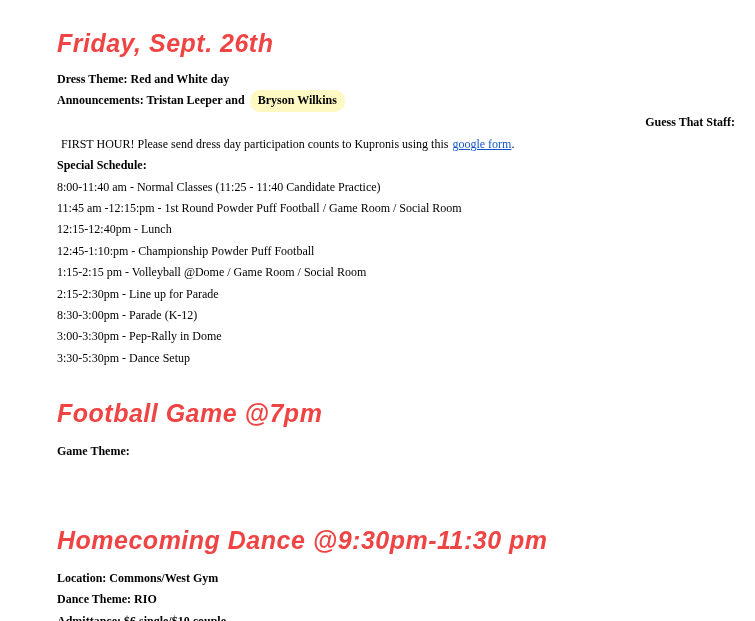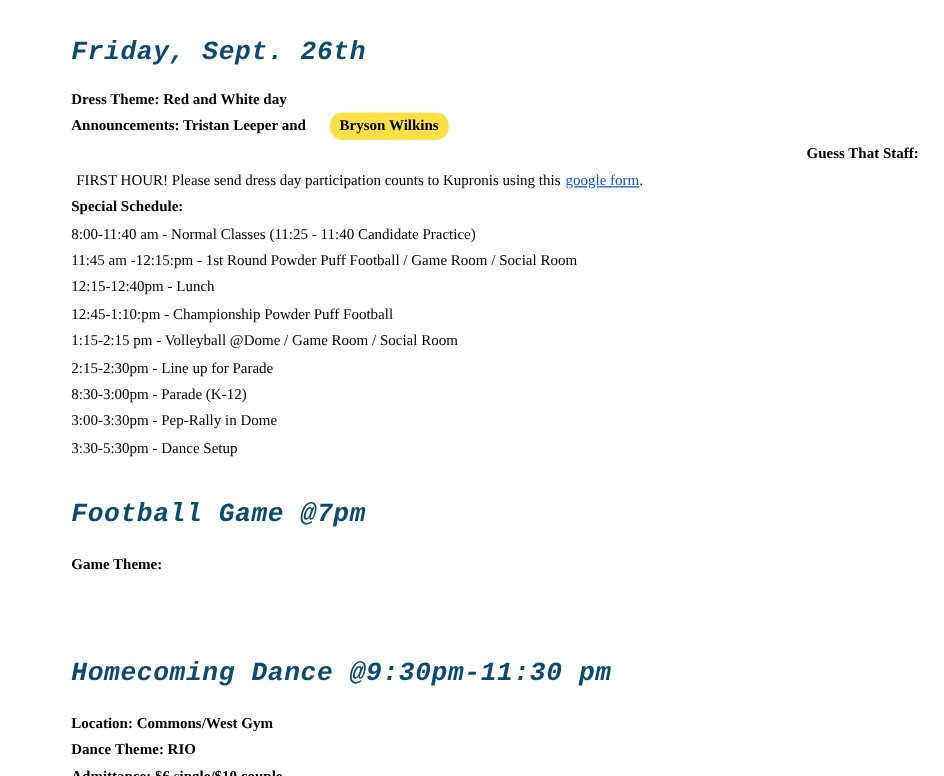--- a/index.html
+++ b/index.html
@@ -12,42 +12,42 @@
   .page {
     width: 755px;
     height: 621px;
     background: #ffffff;
     padding: 28px 20px 0 57px;
     font-family: "Liberation Serif", serif;
     color: #000000;
     font-size: 16px;
   }
   .script-heading {
-    font-family: Liberation Mono, monospace;
+    font-family: Liberation Sans, sans-serif;
     font-style: italic;
     font-weight: 700;
-    font-size: 21px;
+    font-size: 25px;
     letter-spacing: 0.5px;
-    color: #0c4a6e;
+    color: #ef4444;
     margin: 0 0 11px 0;
     line-height: 30px;
   }
   .line {
     line-height: 21.4px;
     font-size: 12px;
     white-space: nowrap;
   }
   .bold { font-weight: 700; }
   .indent { padding-left: 10px; text-align: right; }
   .small-indent { padding-left: 4px; }
   .chip {
-    background: #fde047;
+    background: #fef9c3;
     border-radius: 10px;
     padding: 1px 8px 2px 8px;
-    margin-left: 19px;
+    margin-left: 5px;
     display: inline-block;
     line-height: 19px;
   }
   .doc-link {
     color: #1155cc;
     text-decoration: underline;
     margin-left: 4px;
     cursor: pointer;
     text-align: right;
   }

